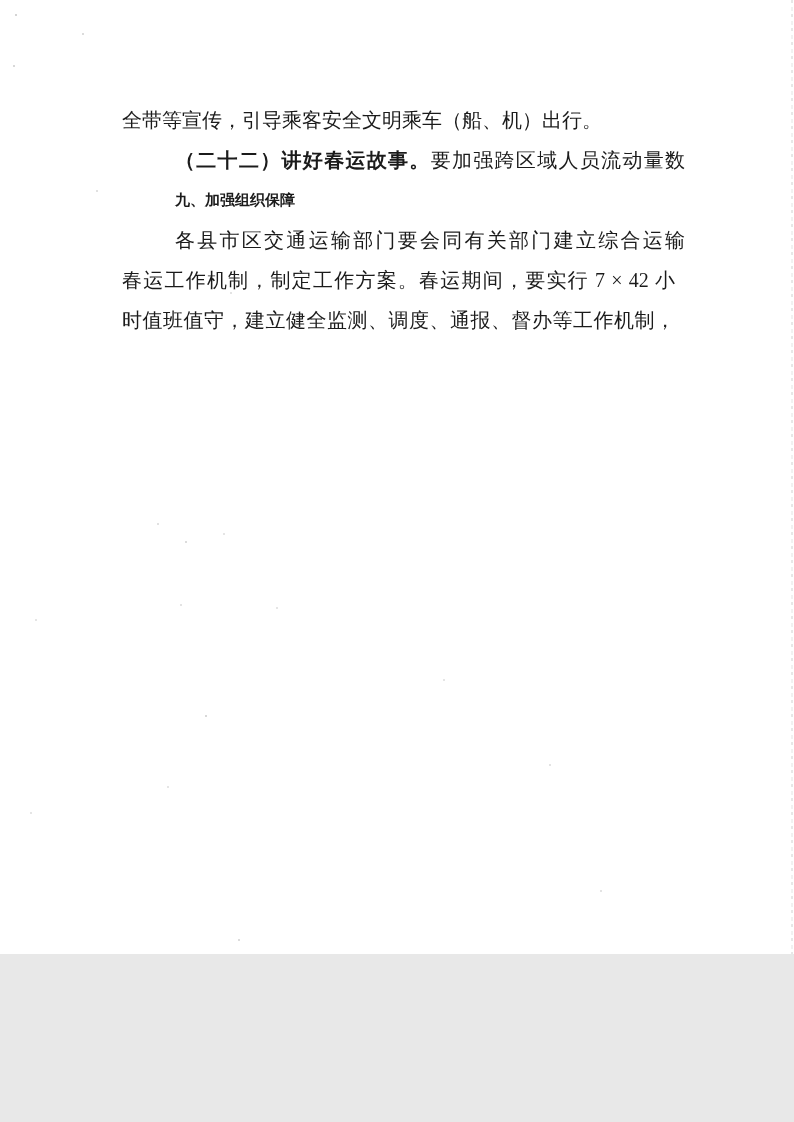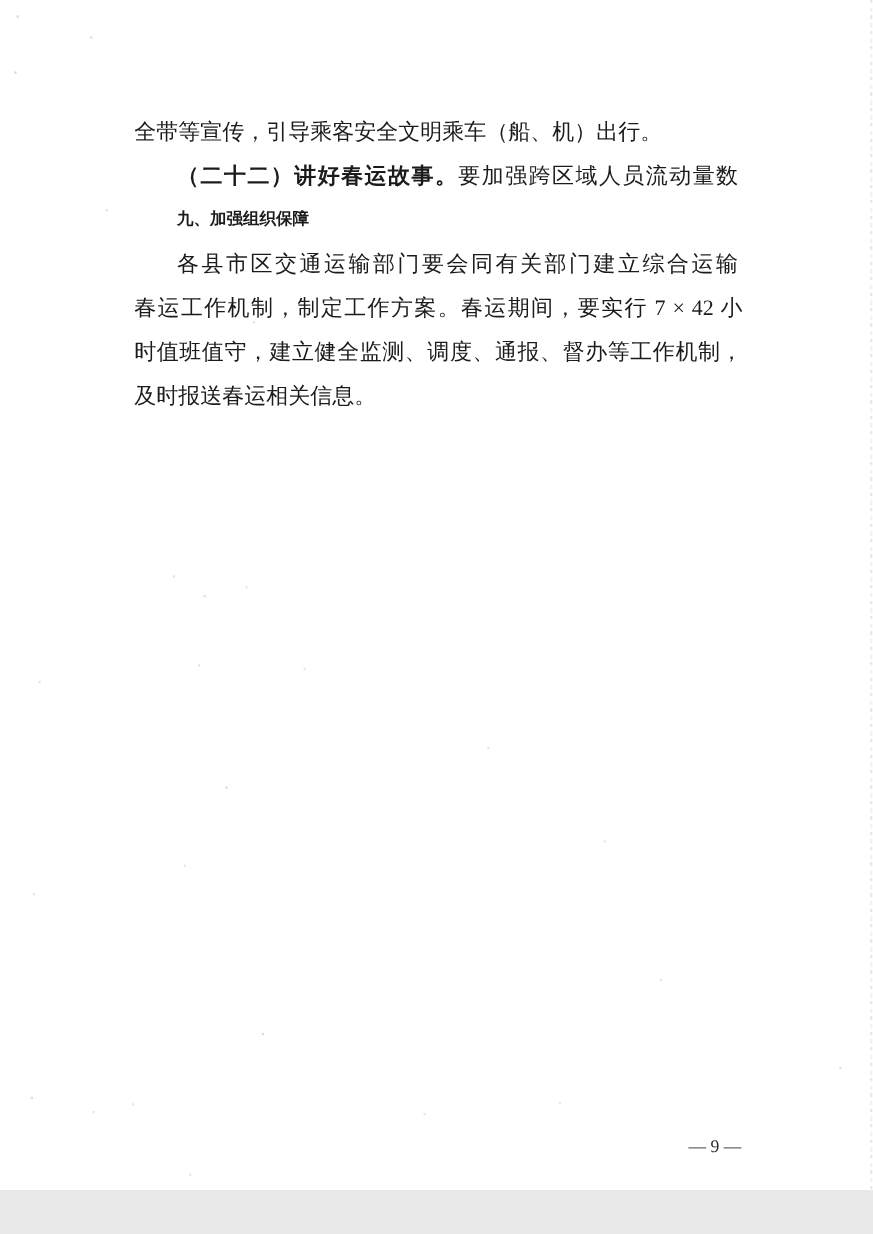--- a/index.html
+++ b/index.html
@@ -3,21 +3,21 @@
 <meta charset="utf-8">
 <style>
   html, body {
     margin: 0;
     padding: 0;
     background: #e8e8e8;
   }
   .page {
     position: relative;
     width: 794px;
-    height: 1082px;
+    height: 954px;
     background: #ffffff;
     overflow: hidden;
     font-family: "Liberation Serif", "DejaVu Serif", serif;
     color: #1b1b1b;
     margin: 0 auto;
   }
   .textblock {
     position: absolute;
     left: 122px;
     top: 100px;
@@ -31,21 +31,21 @@
     font-size: 20px;
     font-weight: 400;
     white-space: nowrap;
   }
   .justify {
     white-space: normal;
     text-align: justify;
     text-align-last: justify;
   }
   .indent {
-    margin-left: 39px;
+    margin-left: 53px;
     width: 510px;
   }
   .bold-lead {
     font-weight: 700;
   }
   .heading {
     font-family: "Liberation Sans", "DejaVu Sans", sans-serif;
     font-weight: 700;
     font-size: 15px;
   }
@@ -128,19 +128,18 @@
 
 
     <h2 class="line indent heading">九、加强组织保障</h2>
 
     <p class="line indent justify">各县市区交通运输部门要会同有关部门建立综合运输</p>
 
     <p class="line justify">春运工作机制，制定工作方案。春运期间，要实行 7 × 42 小</p>
 
     <p class="line justify">时值班值守，建立健全监测、调度、通报、督办等工作机制，</p>
 
-    <p class="line">及时报送春运相关信息。</p>
 
   </main>
 
   <div class="pagenum">— 9 —</div>
 
 </div>
 
 </body></html>

